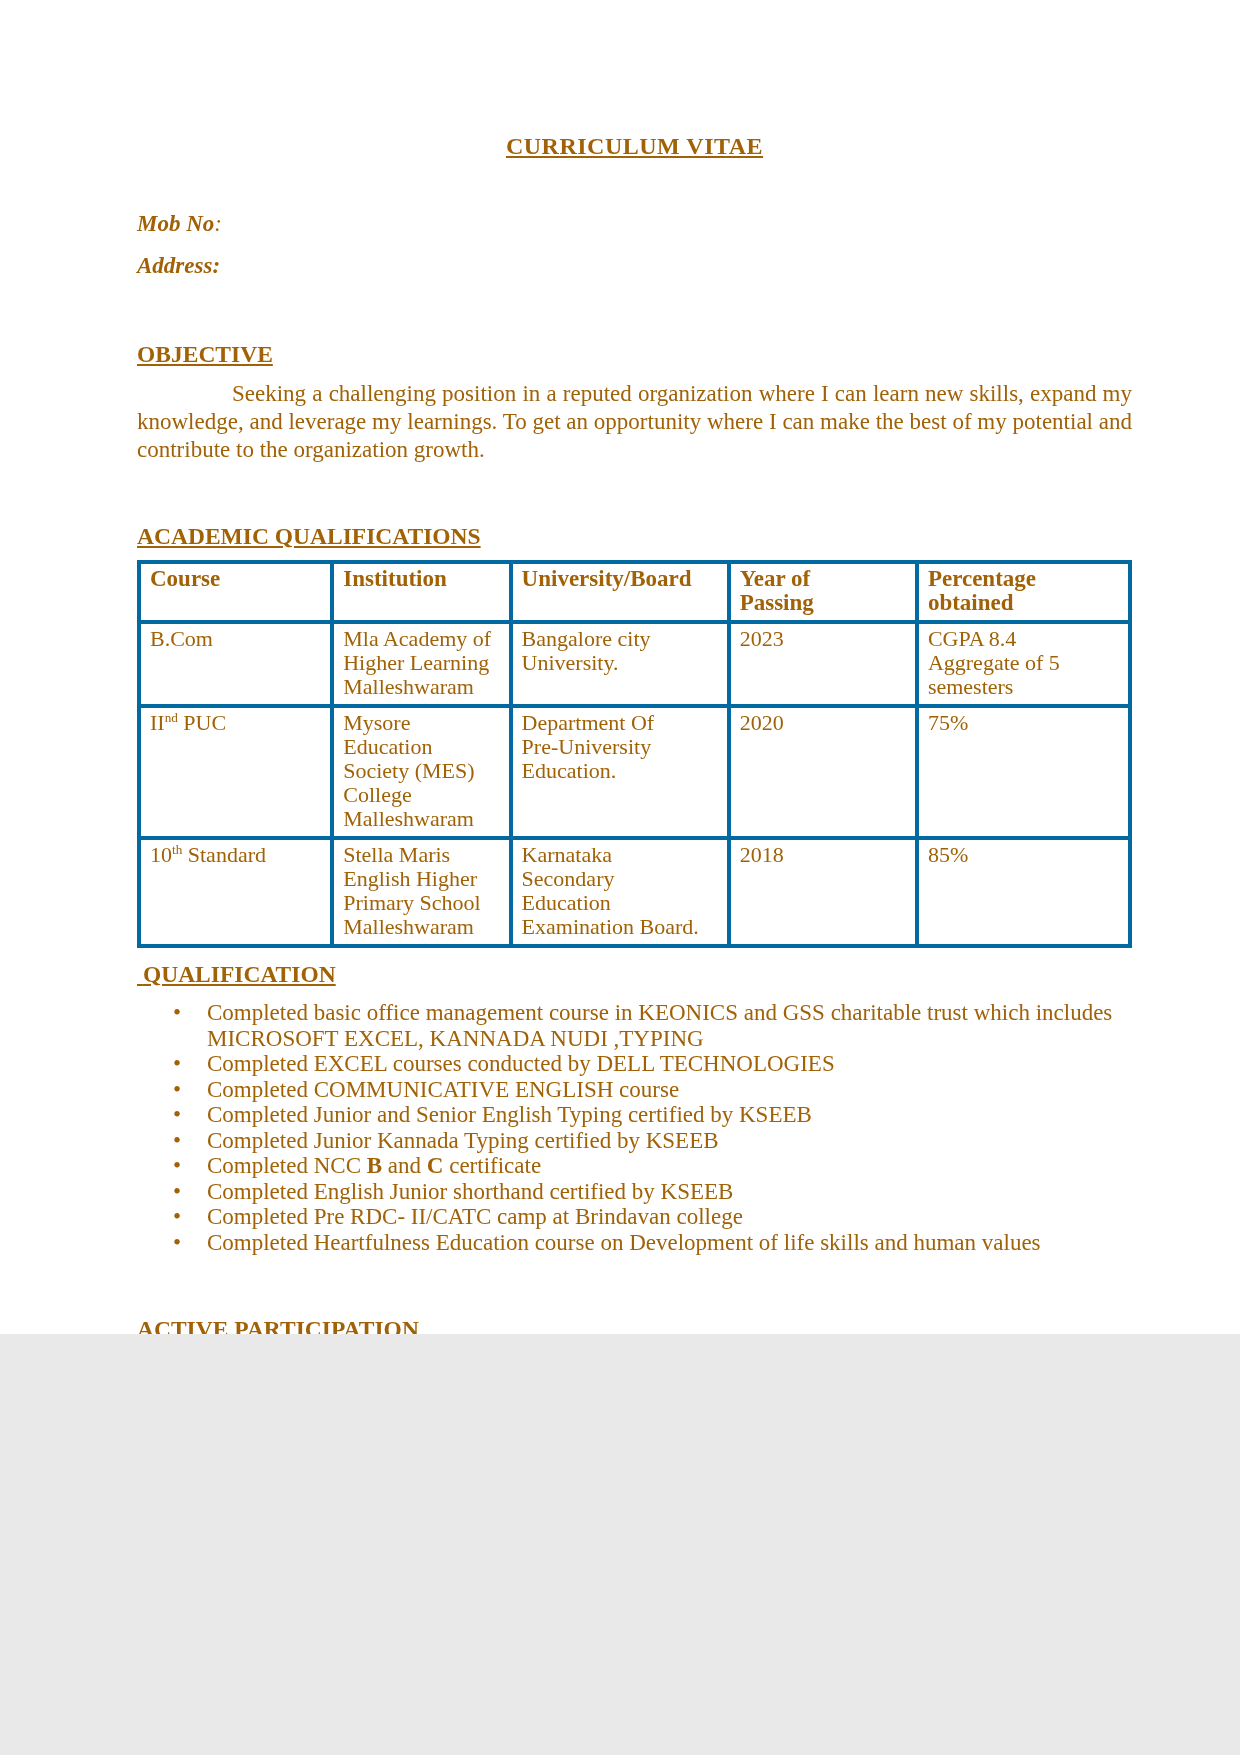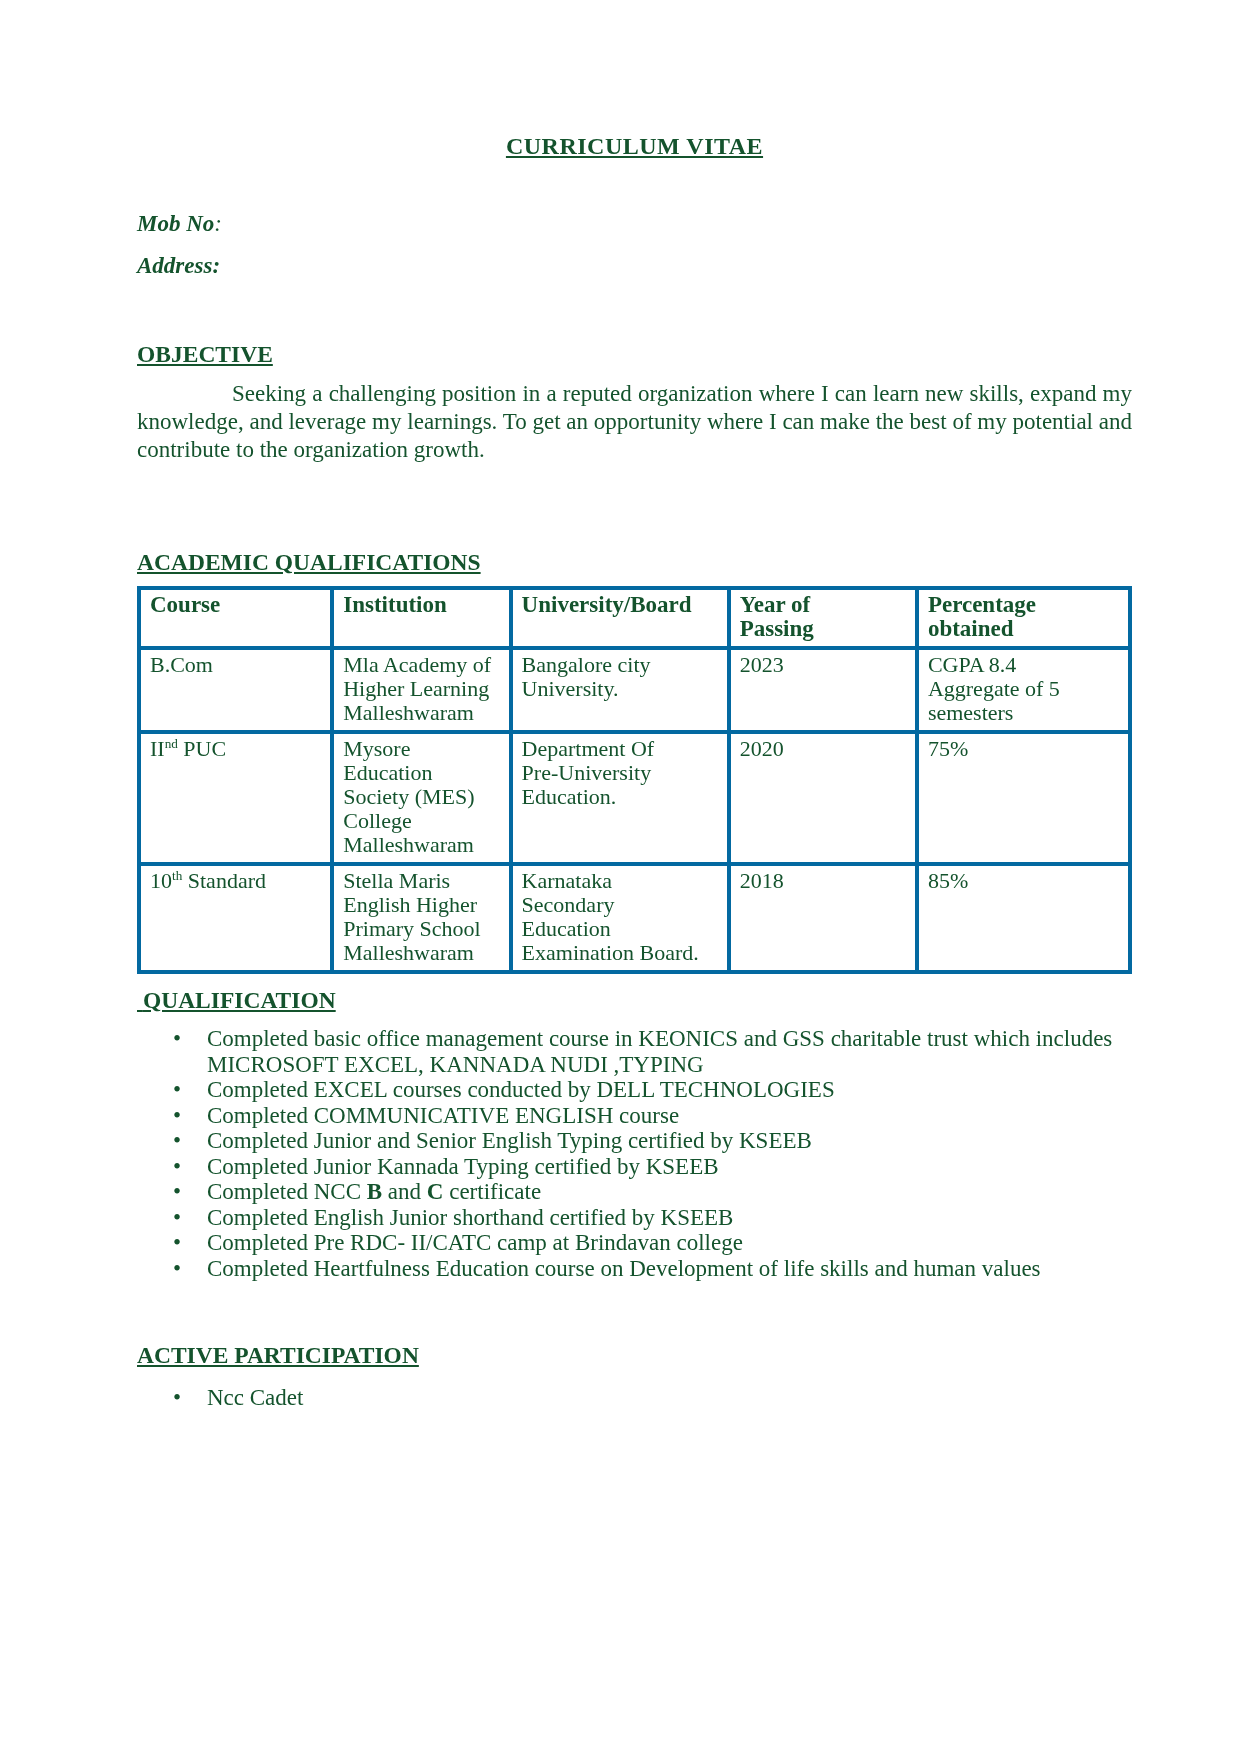--- a/index.html
+++ b/index.html
@@ -1,26 +1,26 @@
 <!DOCTYPE html>
 <html><head>
 <meta charset="utf-8">
 <style>
   html, body { margin: 0; padding: 0; background: #e9e9e9; }
   .page {
     width: 1240px;
-    height: 1755px;
+    height: 1334px;
     margin: 0 auto;
     background: #ffffff;
     box-sizing: border-box;
     padding: 132px 108px 0 137px;
     font-family: "Liberation Serif", "DejaVu Serif", serif;
     font-size: 23px;
     line-height: 28px;
-    color: #14532d;
+    color: #a16207;
     overflow: hidden;
   }
   .title {
     text-align: center;
     font-weight: bold;
     font-size: 24px;
     text-decoration: underline;
     letter-spacing: 0.5px;
     margin: 0 0 50px 0;
   }
@@ -32,21 +32,21 @@
     font-size: 23.5px;
     text-decoration: underline;
     margin: 0 0 12px 0;
     white-space: pre-wrap;
   }
   .objective-para {
     margin: 0;
     text-indent: 95px;
     text-align: justify;
   }
-  .heading-academic { margin-top: 84px; margin-bottom: 10px; }
+  .heading-academic { margin-top: 58px; margin-bottom: 10px; }
   table.acad {
     width: 100%;
     border-collapse: collapse;
     table-layout: fixed;
     font-size: 22px;
     line-height: 24px;
   }
   table.acad th, table.acad td {
     border: 4px solid #0369a1;
     vertical-align: top;

